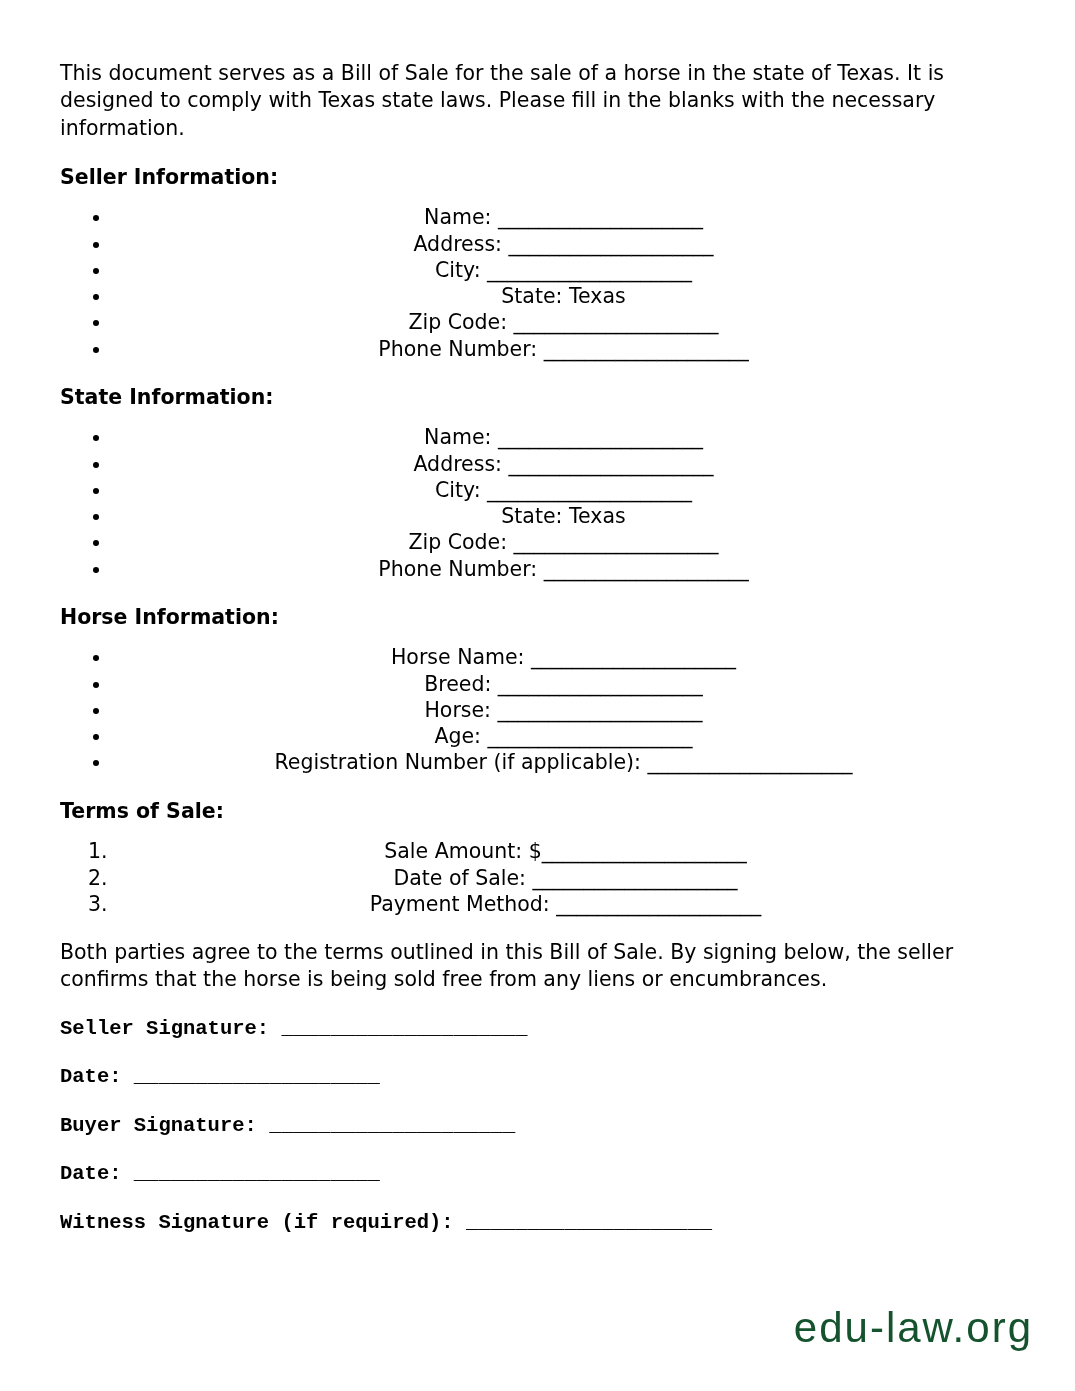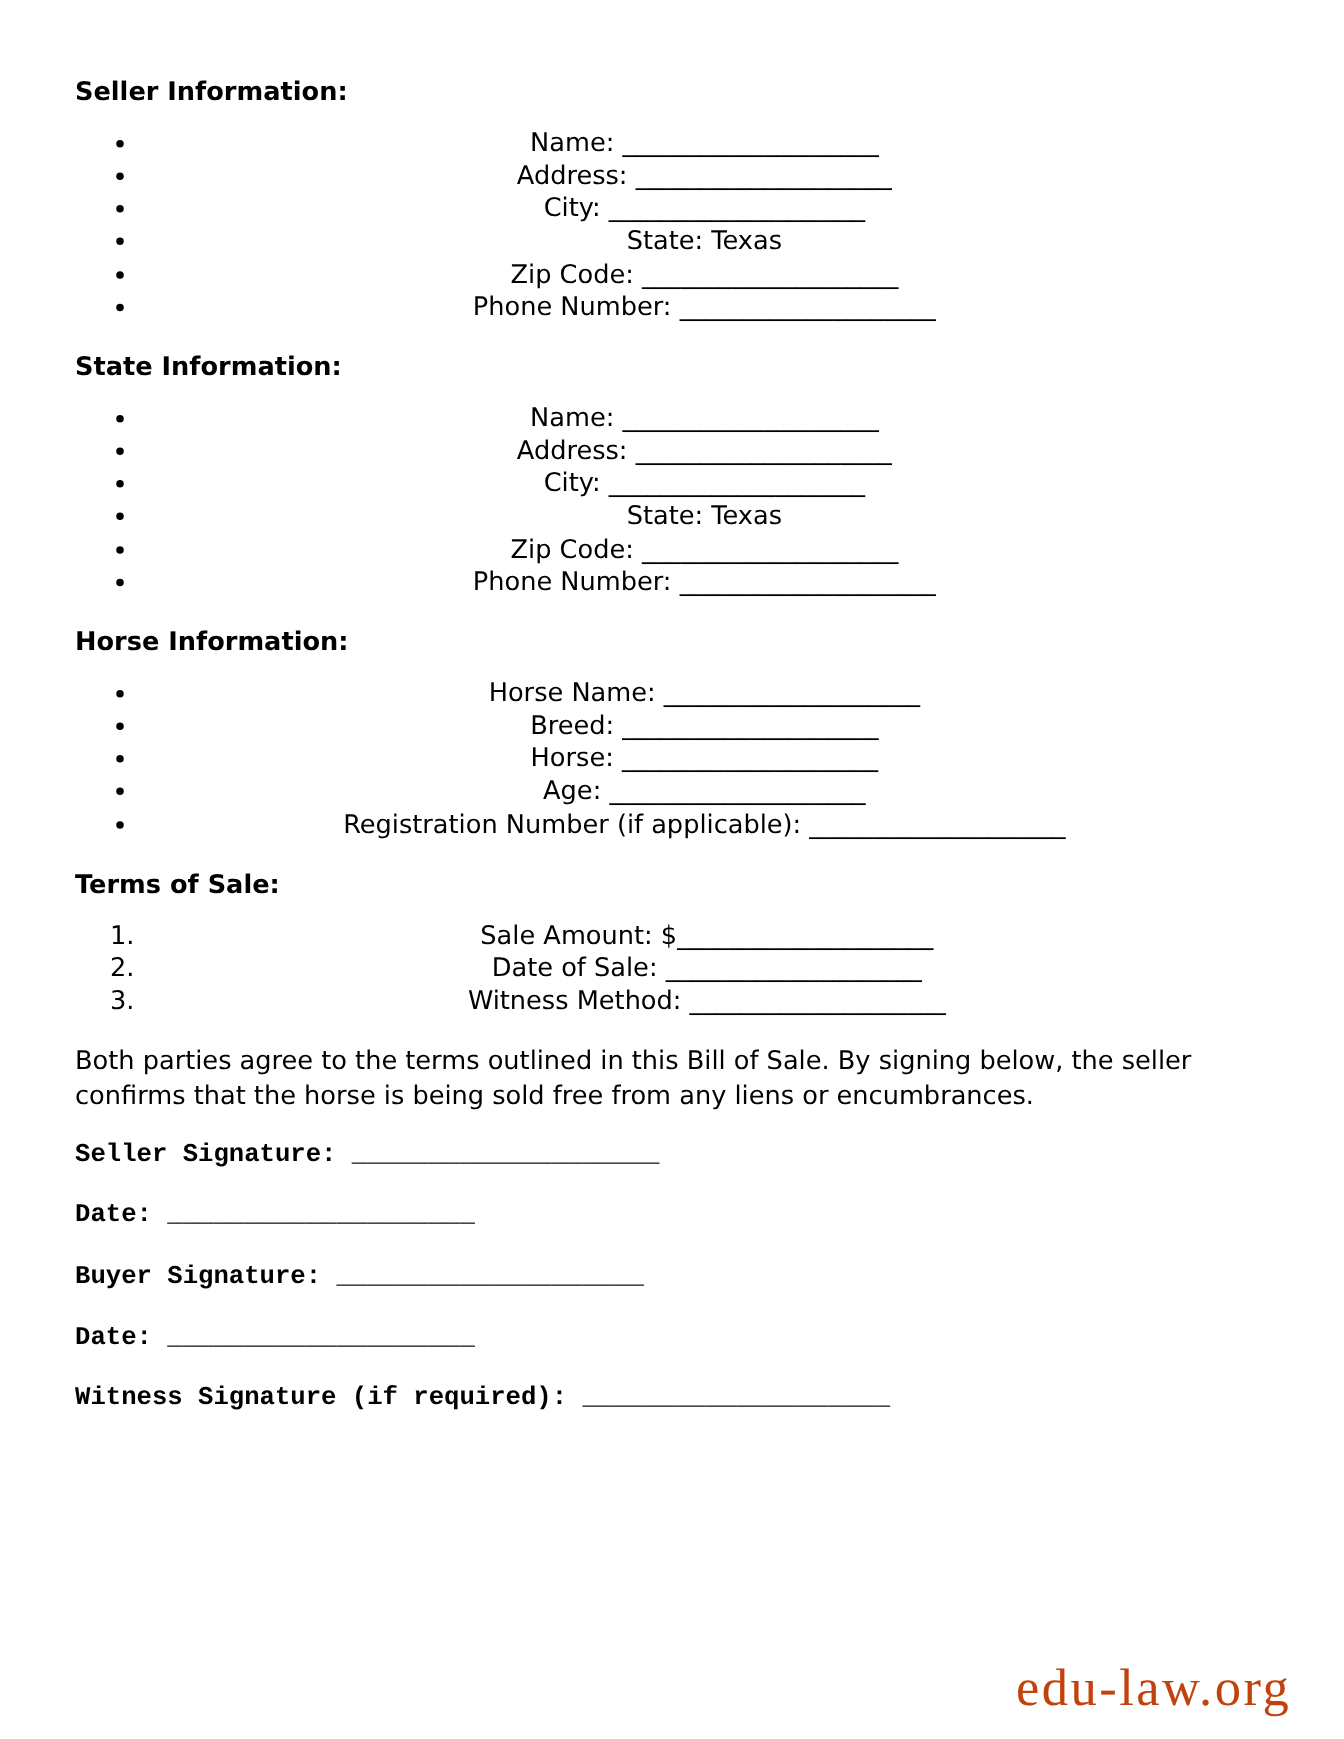--- a/index.html
+++ b/index.html
@@ -65,34 +65,35 @@
     font-weight: bold;
     margin: 0 0 22px 0;
     line-height: 1.3;
     font-family: Liberation Mono, monospace;
   }
   .sig-line .blank { font-weight: bold; }
   .sig-block { margin-top: 4px; }
   .watermark {
     position: absolute;
     right: 42px;
-    bottom: 16px;
-    font-family: Liberation Serif, serif;
+    bottom: 39px;
+    font-family: Liberation Sans, sans-serif;
     font-size: 42px;
-    color: #c2410c;
+    color: #14532d;
     letter-spacing: 2px;
     white-space: nowrap;
   }
 </style>
 </head>
 <body>
 
 <div class="page">
 
 
+  <p class="body-para">This document serves as a Bill of Sale for the sale of a horse in the state of Texas. It is designed to comply with Texas state laws. Please fill in the blanks with the necessary information.</p>
 
   <h2 class="section-heading">Seller Information:</h2>
   <ul class="field-list">
     <li><span>Name: </span><span class="blank">____________________</span></li>
     <li><span>Address: </span><span class="blank">____________________</span></li>
     <li><span>City: </span><span class="blank">____________________</span></li>
     <li><span>State: Texas</span><span class="blank"></span></li>
     <li><span>Zip Code: </span><span class="blank">____________________</span></li>
     <li><span>Phone Number: </span><span class="blank">____________________</span></li>
   </ul>
@@ -113,21 +114,21 @@
     <li><span>Breed: </span><span class="blank">____________________</span></li>
     <li><span>Horse: </span><span class="blank">____________________</span></li>
     <li><span>Age: </span><span class="blank">____________________</span></li>
     <li><span>Registration Number (if applicable): </span><span class="blank">____________________</span></li>
   </ul>
 
   <h2 class="section-heading">Terms of Sale:</h2>
   <ol class="field-list">
     <li><span>Sale Amount: $</span><span class="blank">____________________</span></li>
     <li><span>Date of Sale: </span><span class="blank">____________________</span></li>
-    <li><span>Witness Method: </span><span class="blank">____________________</span></li>
+    <li><span>Payment Method: </span><span class="blank">____________________</span></li>
   </ol>
 
   <p class="body-para">Both parties agree to the terms outlined in this Bill of Sale. By signing below, the seller confirms that the horse is being sold free from any liens or encumbrances.</p>
 
   <div class="sig-block">
     <div class="sig-line"><span>Seller Signature: </span><span class="blank">____________________</span></div>
     <div class="sig-line"><span>Date: </span><span class="blank">____________________</span></div>
     <div class="sig-line"><span>Buyer Signature: </span><span class="blank">____________________</span></div>
     <div class="sig-line"><span>Date: </span><span class="blank">____________________</span></div>
     <div class="sig-line"><span>Witness Signature (if required): </span><span class="blank">____________________</span></div>

